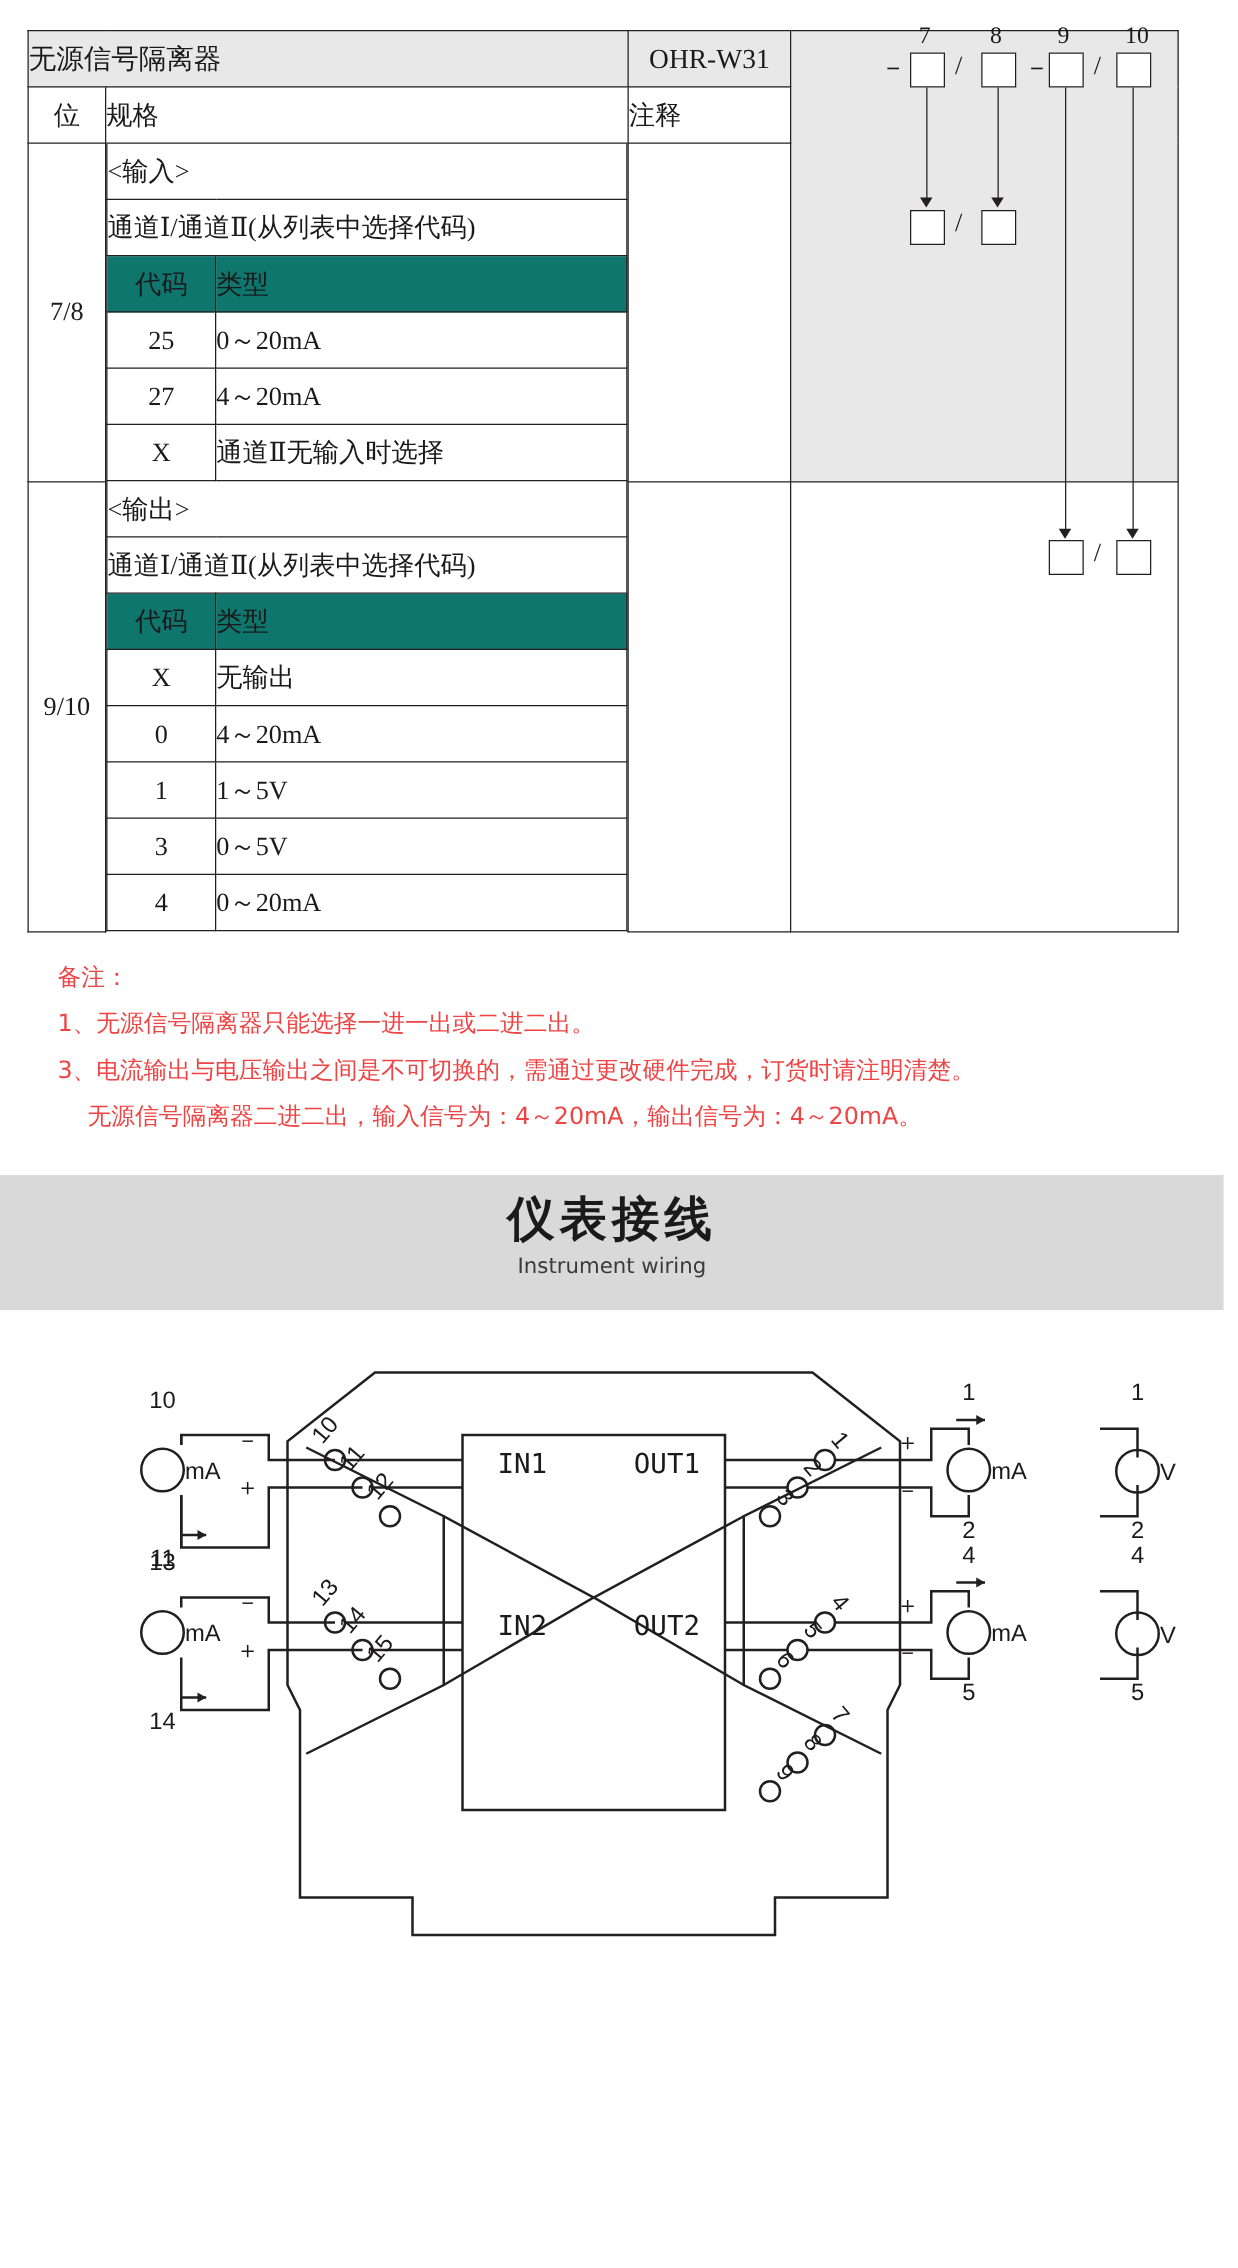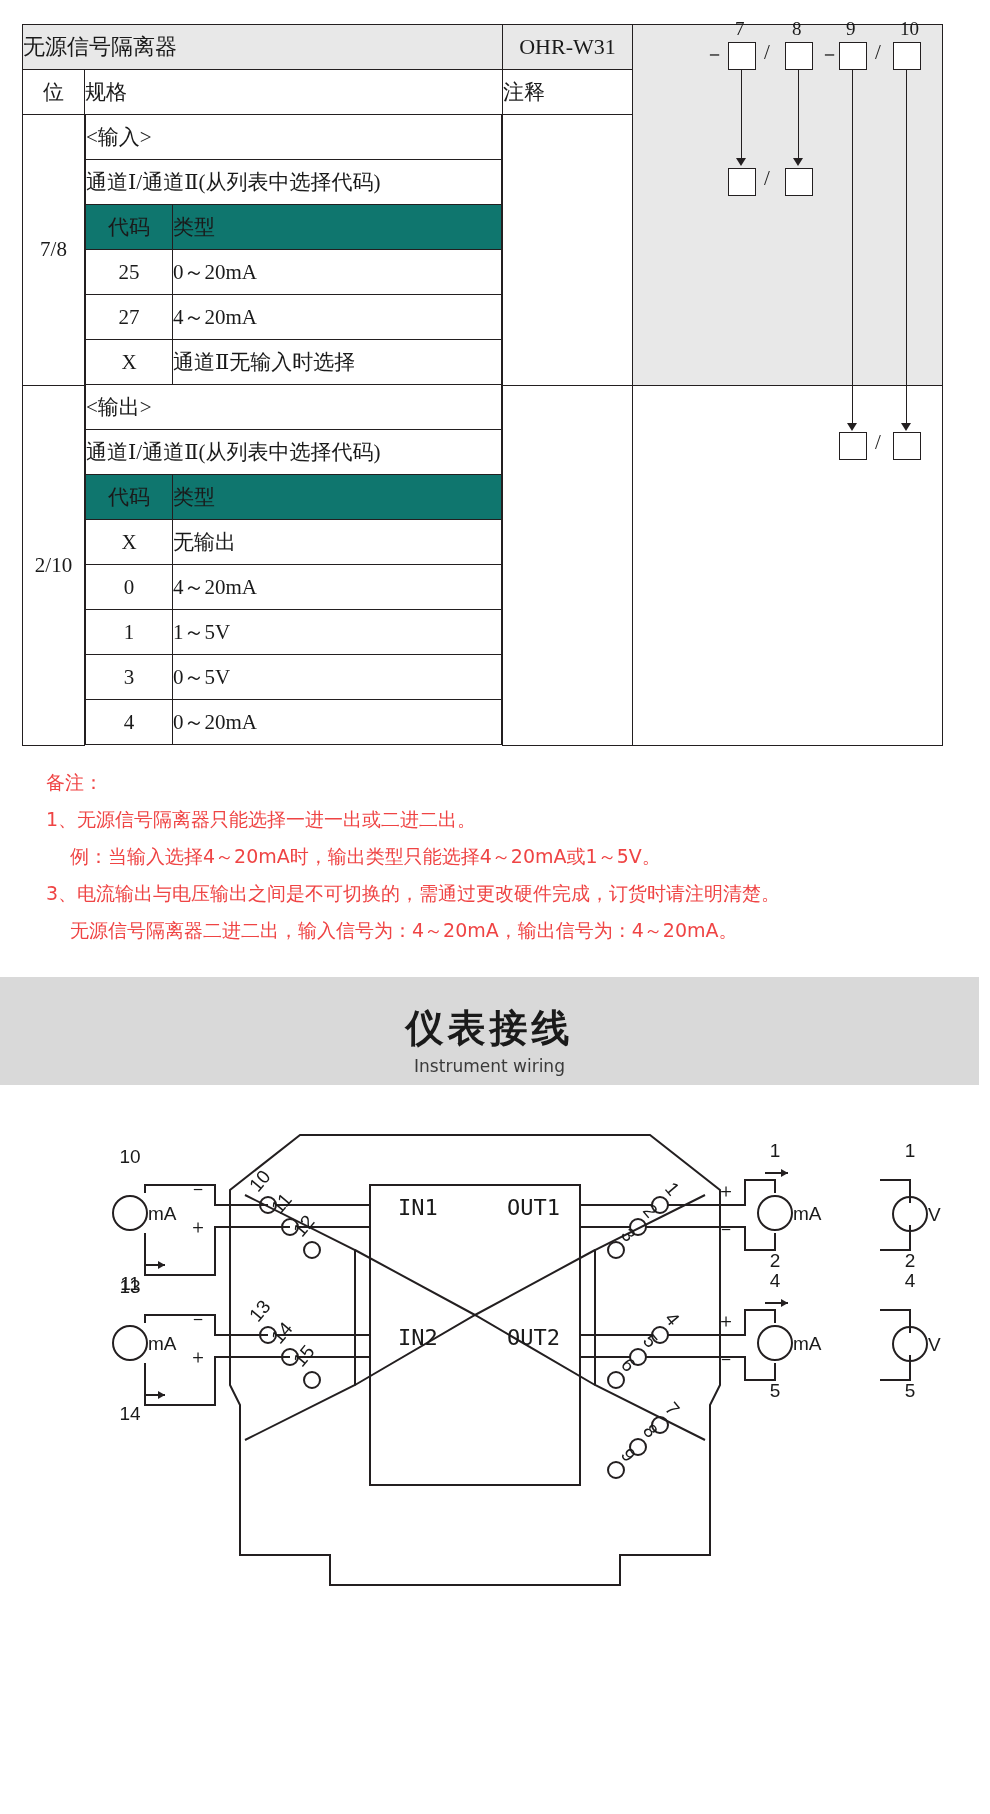--- a/index.html
+++ b/index.html
@@ -131,21 +131,21 @@
   }
   .notes .t { white-space: nowrap; }
   .notes .indent { padding-left: 24px; }
 
   
   .banner {
     margin-top: 28px;
     background: #d9d9d9;
     height: 108px;
     text-align: center;
-    padding-top: 18px;
+    padding-top: 2px;
     box-sizing: border-box;
   }
   .banner h2 {
     margin: 8px 0 0 0;
     font-family: "DejaVu Sans", "Liberation Sans", sans-serif;
     font-size: 38px;
     font-weight: bold;
     letter-spacing: 4px;
     color: #1a1a1a;
   }
@@ -219,21 +219,21 @@
               <td class="code-cell">X</td>
               <td class="type-cell">通道Ⅱ无输入时选择</td>
             </tr>
           </tbody>
               </table>
         </td>
         <td></td>
       </tr>
 
       <tr>
-        <td class="grp-label vgroup">2/10</td>
+        <td class="grp-label vgroup">9/10</td>
         <td class="nb" style="padding:0;border:1px solid #231f20;">
           <table class="inner-tbl">
             <tbody>
                   <tr>
                     <td colspan="2" class="cell-pad">&lt;输出&gt;</td>
                   </tr>
             <tr>
                     <td colspan="2" class="cell-pad">通道Ⅰ/通道Ⅱ(从列表中选择代码)</td>
                   </tr>
             <tr class="shade">
@@ -301,21 +301,20 @@
 
       <div class="box" style="left:127px; top:422px;"></div>
       <span class="slash" style="left:163px; top:420px;">/</span>
       <div class="box" style="left:181px; top:422px;"></div>
     </div>
   </div>
 
   <div class="notes">
     <div class="t">备注：</div>
     <div class="t">1、无源信号隔离器只能选择一进一出或二进二出。</div>
-    <div class="t indent">例：当输入选择4～20mA时，输出类型只能选择4～20mA或1～5V。</div>
     <div class="t">3、电流输出与电压输出之间是不可切换的，需通过更改硬件完成，订货时请注明清楚。</div>
     <div class="t indent">无源信号隔离器二进二出，输入信号为：4～20mA，输出信号为：4～20mA。</div>
   </div>
 
   <div class="banner">
     <h2>仪表接线</h2>
     <div class="sub">Instrument wiring</div>
   </div>
 
   <div class="wiring">

